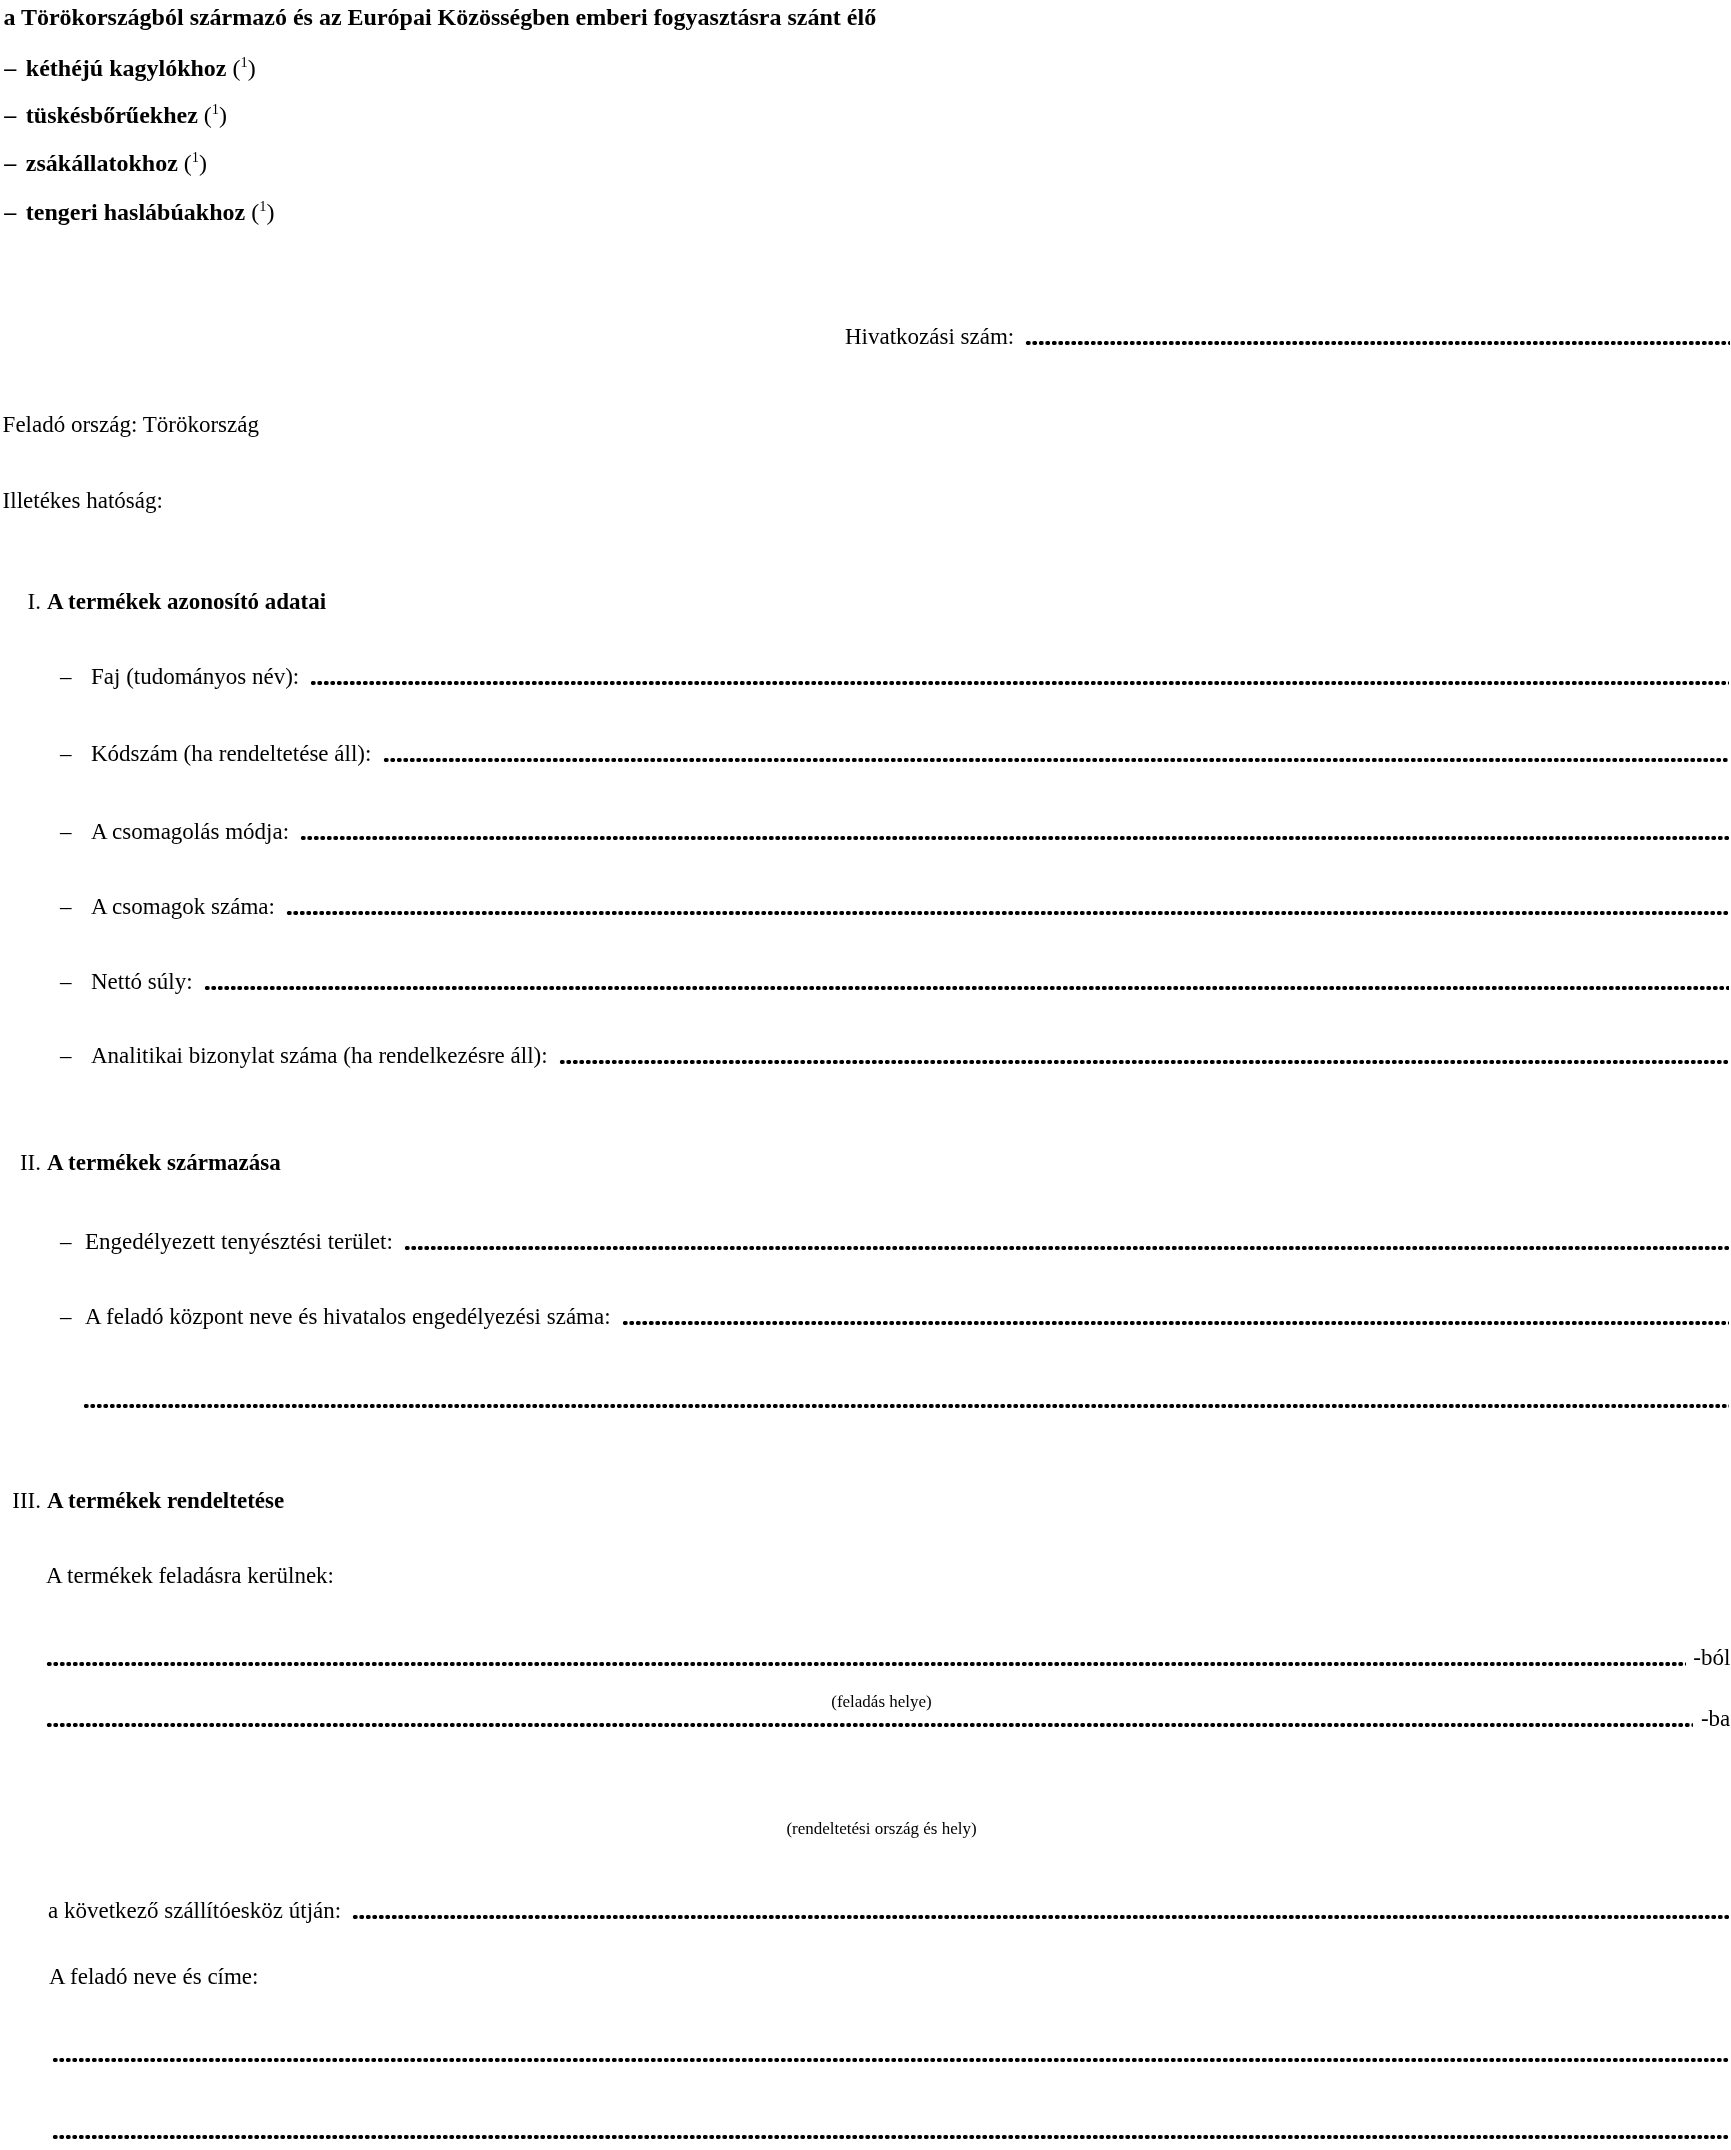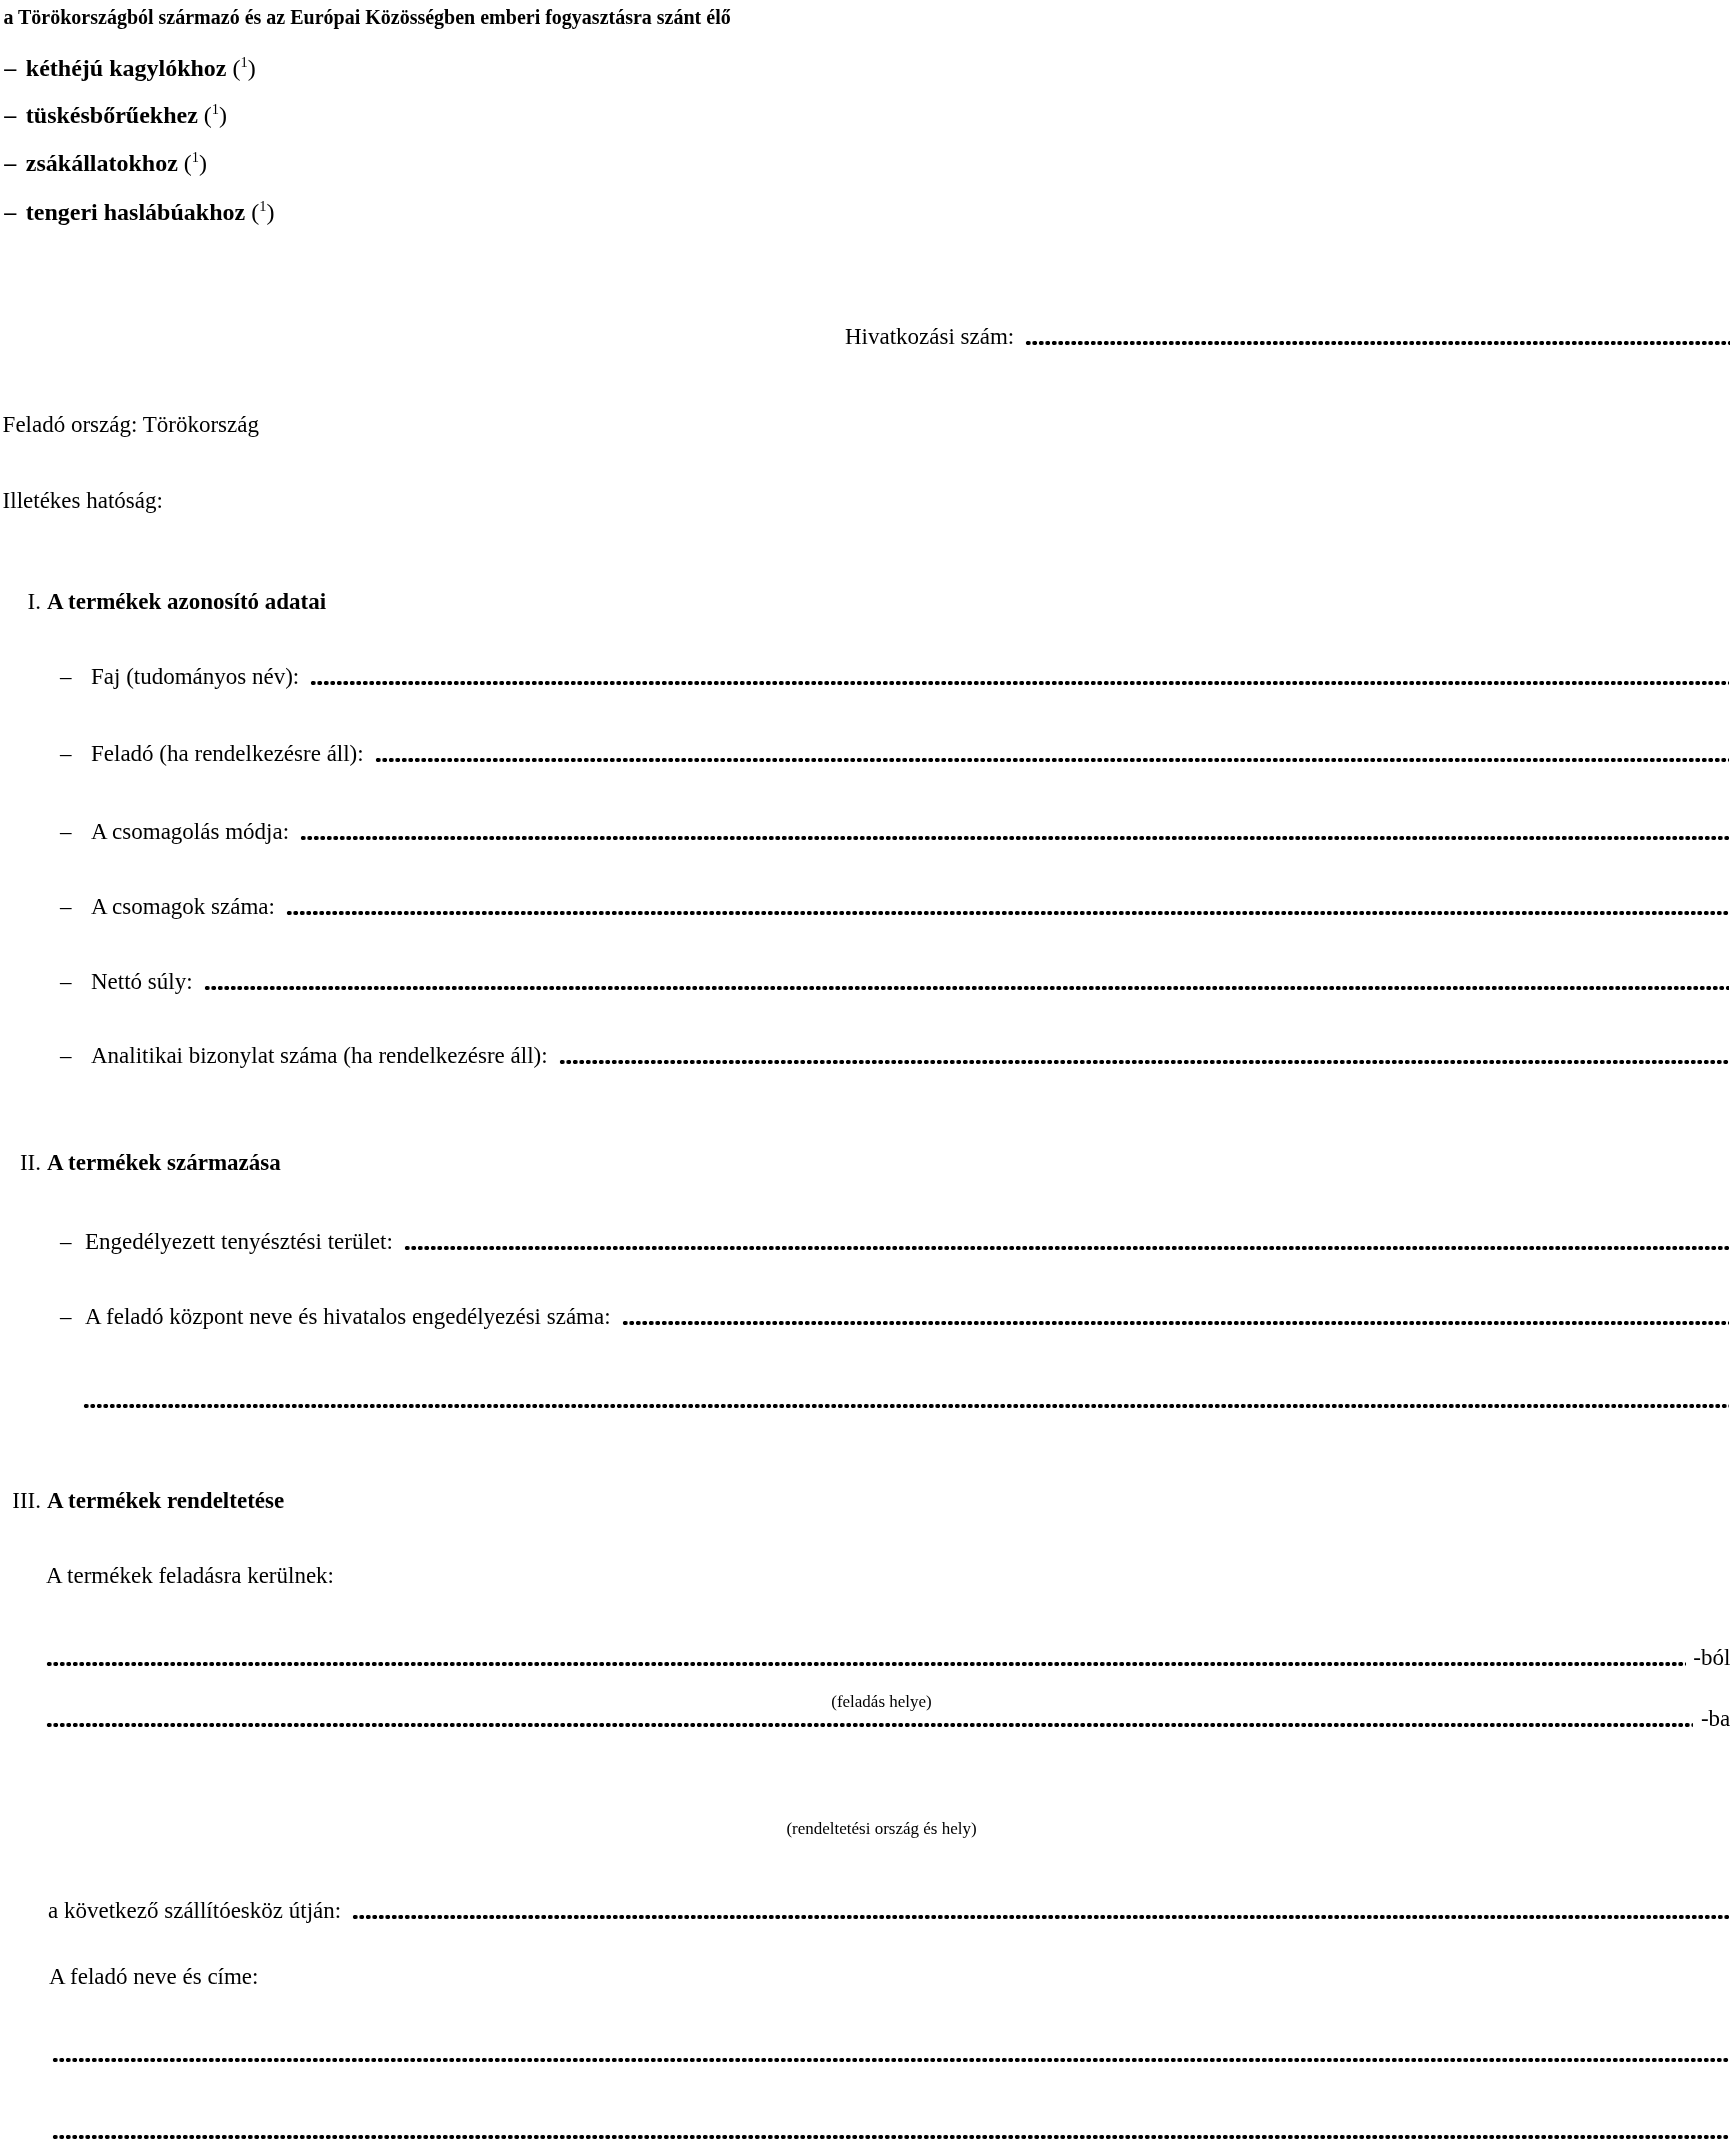--- a/index.html
+++ b/index.html
@@ -22,21 +22,21 @@
   .dash1 { display:inline-block; width:31px; line-height:27.5px; flex:0 0 auto; }
   .dash2 { display:inline-block; width:25px; line-height:27.5px; flex:0 0 auto; }
   .suffix { white-space:nowrap; line-height:27.5px; margin-left:7.7px; flex:0 0 auto; }
   .sechead { position:absolute; display:flex; height:34px; align-items:flex-end; }
   .numeral { width:41px; text-align:right; line-height:27.5px; }
   .sectitle { margin-left:6px; line-height:27.5px; font-weight:700;margin-top:32px; }
   .caption { position:absolute; left:46px; right:15px; text-align:center; font-size:17px; line-height:24px; }
   .bullet { position:absolute; display:flex; align-items:flex-end; height:34px; font-weight:700; font-size:24px; }
   .bullet .note { font-weight:400; }
   sup { font-size:60%; vertical-align:super; line-height:0; }
-  .title { position:absolute; font-weight:700; font-size:20px; line-height:28px; }
+  .title { position:absolute; font-weight:700; font-size:24px; line-height:28px; }
 </style>
 </head>
 <body>
 
 <div class="title" style="top:3.4px; left:3.4px; right:8.6px;">a Törökországból származó és az Európai Közösségben emberi fogyasztásra szánt élő</div>
 
 <div class="bullet" style="top:48px; left:4.3px;">
   <span class="dash0">–</span>
   <span class="lbl">kéthéjú kagylókhoz</span>
   <span class="lbl note">&nbsp;<span>(</span><sup>1</sup><span>)</span></span>
@@ -75,21 +75,21 @@
   <span class="sectitle">A termékek azonosító adatai</span>
 </div>
 
 <div class="row" style="top:656px; left:60px; right:2.6px;">
   <span class="dash1">–</span>
   <span class="lbl">Faj (tudományos név):</span>
   <span class="leader"></span>
 </div>
 <div class="row" style="top:733px; left:60px; right:2.6px;">
   <span class="dash1">–</span>
-  <span class="lbl">Feladó (ha rendelkezésre áll):</span>
+  <span class="lbl">Kódszám (ha rendeltetése áll):</span>
   <span class="leader"></span>
 </div>
 <div class="row" style="top:811px; left:60px; right:2.6px;">
   <span class="dash1">–</span>
   <span class="lbl">A csomagolás módja:</span>
   <span class="leader"></span>
 </div>
 <div class="row" style="top:886px; left:60px; right:2.6px;">
   <span class="dash1">–</span>
   <span class="lbl">A csomagok száma:</span>

